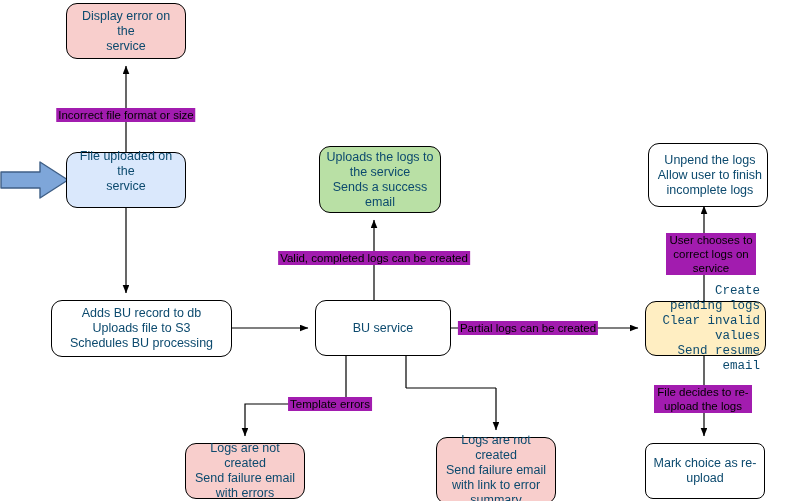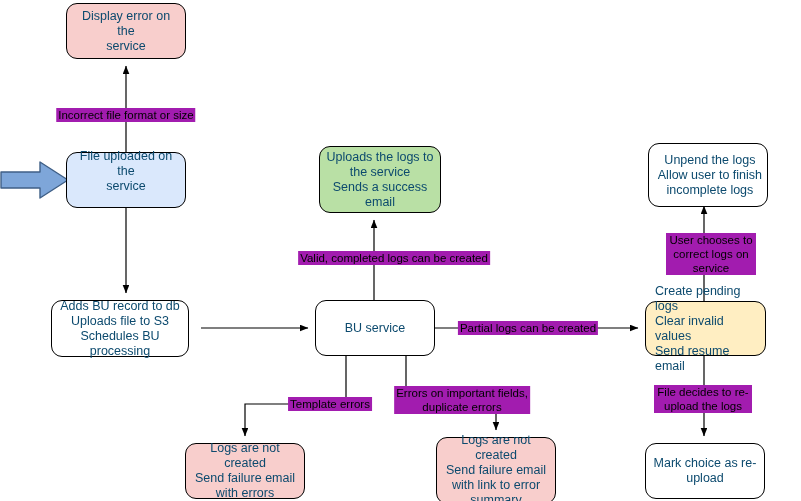--- a/index.html
+++ b/index.html
@@ -33,22 +33,23 @@
     text-align: center;
     font-size: 12.5px;
     line-height: 15px;
     color: #0c4a6e;
     white-space: pre-line;
     padding: 13px 5px;
     z-index: 3;
   }
   .node.left-align {
     justify-content: flex-start;
-    text-align: left;
+    text-align: right;
     padding-left: 9px;
+    font-family: Liberation Mono, monospace;
   }
   .edge-label {
     position: absolute;
     font-size: 11.5px;
     line-height: 14px;
     color: #000000;
     background: #a21caf;
     text-align: center;
     white-space: pre-line;
     padding: 0 2px;
@@ -113,27 +114,27 @@
 Sends a success
 email</span>
   </div>
 
   <div class="node" style="left:648px; top:143px; width:120px; height:64px; background:#ffffff;justify-content:flex-end;">
     <span>Unpend the logs
 Allow user to finish
 incomplete logs</span>
   </div>
 
-  <div class="node" style="left:51px; top:300px; width:138px; height:57px; background:#ffffff;">
+  <div class="node" style="left:51px; top:300px; width:181px; height:57px; background:#ffffff;">
     <span>Adds BU record to db
 Uploads file to S3
 Schedules BU processing</span>
   </div>
 
-  <div class="node" style="left:315px; top:300px; width:120px; height:56px; background:#ffffff;">
+  <div class="node" style="left:315px; top:300px; width:136px; height:56px; background:#ffffff;">
     <span>BU service</span>
   </div>
 
   <div class="node left-align" style="left:645px; top:301px; width:121px; height:55px; background:#ffeec2;">
     <span>Create pending logs
 Clear invalid values
 Send resume email</span>
   </div>
 
   <div class="node" style="left:185px; top:443px; width:120px; height:56px; background:#f8cecc;">
@@ -142,34 +143,32 @@
 with errors</span>
   </div>
 
   <div class="node" style="left:436px; top:437px; width:120px; height:67px; background:#f8cecc;">
     <span>Logs are not created
 Send failure email
 with link to error
 summary</span>
   </div>
 
-  <div class="node" style="left:645px; top:443px; width:120px; height:56px; background:#ffffff;">
+  <div class="node" style="left:645px; top:443px; width:120px; height:56px; background:#ffffff;border-radius:8px;">
     <span>Mark choice as re-
 upload</span>
   </div>
 
   <div class="edge-label" style="left:126px; top:115px; transform:translate(-50%,-50%);">Incorrect file format or size</div>
 
 
-  <div class="edge-label" style="left:394px; top:258px; transform:translate(-50%,-50%);">Valid, completed logs can be created</div>
+  <div class="edge-label" style="left:374px; top:258px; transform:translate(-50%,-50%);">Valid, completed logs can be created</div>
 
   <div class="edge-label" style="left:704px; top:254px; transform:translate(-50%,-50%);margin-left:7px;">User chooses to correct logs on service</div>
 
   <div class="edge-label" style="left:528px; top:328px; transform:translate(-50%,-50%);">Partial logs can be created</div>
 
   <div class="edge-label" style="left:330px; top:404px; transform:translate(-50%,-50%);">Template errors</div>
 
-  <div class="edge-label" style="left:462px; top:400px; transform:translate(-50%,-50%);">Errors on important fields,
-duplicate errors</div>
 
   <div class="edge-label" style="left:703px; top:399px; transform:translate(-50%,-50%);">File decides to re-upload the logs</div>
 
 </div>
 
 </body></html>

